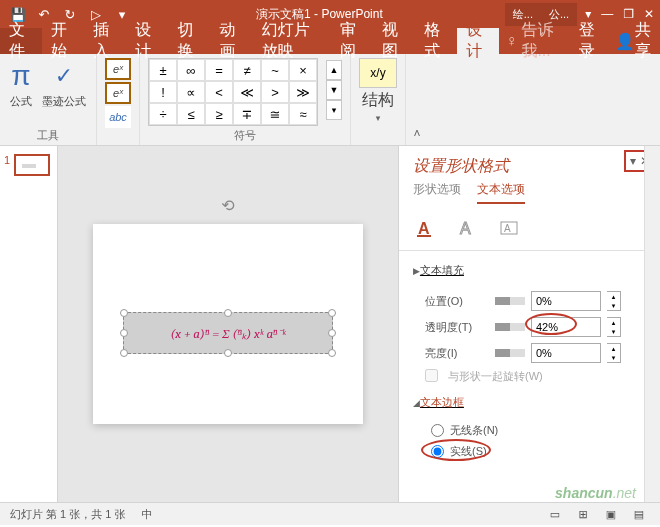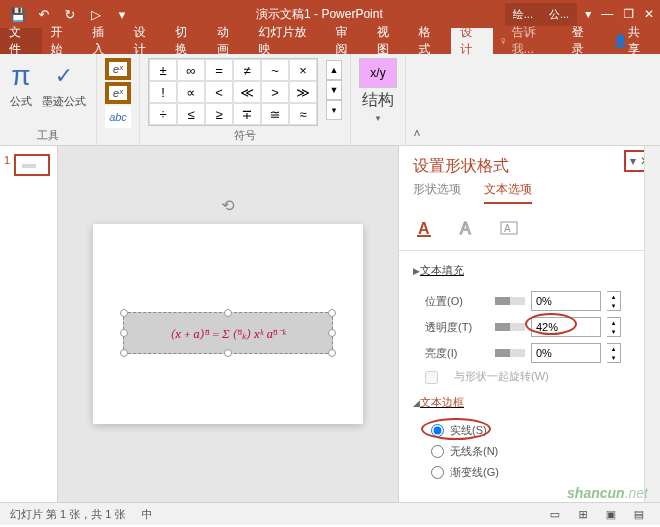--- a/index.html
+++ b/index.html
@@ -6,61 +6,61 @@
 body { width: 660px; height: 527px; background: #fff; font-size: 12px; overflow: hidden; position: relative; }
 
 .titlebar { height: 28px; background: #b7472a; display: flex; align-items: center; color: #fff; padding: 0 6px; }
 .titlebar .qat { display: flex; gap: 2px; align-items: center; }
 .titlebar .qat-btn { width: 24px; height: 24px; display: flex; align-items: center; justify-content: center; font-size: 13px; }
 .titlebar .title { flex: 1; text-align: center; font-size: 12px; }
 .titlebar .tabs-ctx { display: flex; gap: 0; }
 .titlebar .ctx-tab { padding: 4px 8px; background: #a03e25; font-size: 11px; }
 .titlebar .win-btns { display: flex; gap: 10px; margin-left: 8px; }
 
-.menubar { height: 26px; background: #b7472a; display: flex; align-items: stretch; color: #fff; font-size: 12px; }
+.menubar { height: 26px; background: #b7472a; display: flex; align-items: stretch; color: #fff; font-size: 16px; }
 .menubar .tab { padding: 5px 9px; display: flex; align-items: center; }
 .menubar .tab.active { background: #f1f1f1; color: #b7472a; }
 .menubar .help { display: flex; align-items: center; gap: 4px; padding: 0 6px; color: #e8c5bc; }
 .menubar .right { margin-left: auto; display: flex; }
 
 .ribbon { height: 92px; background: #f1f1f1; border-bottom: 1px solid #d4d4d4; display: flex; }
 .ribbon-group { border-right: 1px solid #e0e0e0; padding: 4px 8px 2px; display: flex; flex-direction: column; }
 .ribbon-group .controls { flex: 1; display: flex; gap: 6px; align-items: flex-start; }
 .ribbon-group .label { text-align: center; font-size: 11px; color: #666; padding-top: 2px; }
 .big-btn { display: flex; flex-direction: column; align-items: center; gap: 2px; padding: 2px; }
 .big-btn .icon { font-size: 28px; color: #3b6db5; height: 32px; display: flex; align-items: center; }
 .big-btn .txt { font-size: 11px; color: #444; }
 .small-stack { display: flex; flex-direction: column; gap: 2px; }
-.small-btn { width: 26px; height: 22px; border: 4px solid #a16207; background: #fff; display: flex; align-items: center; justify-content: center; font-size: 11px; font-style: italic; color: #444; }
+.small-btn { width: 26px; height: 22px; border: 2px solid #a16207; background: #fff; display: flex; align-items: center; justify-content: center; font-size: 11px; font-style: italic; color: #444; }
 .sym-grid { display: grid; grid-template-columns: repeat(6, 28px); grid-template-rows: repeat(3, 22px); gap: 0; border: 1px solid #c8c8c8; }
 .sym-cell { border: 1px solid #e0e0e0; background: #fff; display: flex; align-items: center; justify-content: center; font-size: 13px; }
 .sym-more { width: 16px; display: flex; flex-direction: column; justify-content: space-between; padding: 2px 0; margin-left: 2px; }
 .sym-more div { height: 20px; border: 1px solid #c8c8c8; background: #fff; display: flex; align-items: center; justify-content: center; font-size: 9px; }
-.struct-btn { width: 38px; height: 30px; border: 1px solid #c8c8c8; background: #f0abfc; display: flex; align-items: center; justify-content: center; font-size: 12px; }
+.struct-btn { width: 38px; height: 30px; border: 1px solid #c8c8c8; background: #fef9c3; display: flex; align-items: center; justify-content: center; font-size: 12px; }
 .ribbon-collapse { width: 22px; display: flex; align-items: flex-end; justify-content: center; padding-bottom: 4px; color: #666; }
 
 .workspace { height: 356px; display: flex; background: #e6e6e6; position: relative; }
 .thumbs { width: 58px; background: #fff; border-right: 1px solid #d4d4d4; padding: 8px 4px; }
 .thumb { display: flex; gap: 4px; align-items: flex-start; }
 .thumb .num { color: #b7472a; font-size: 11px; }
 .thumb .mini { width: 36px; height: 22px; border: 2px solid #b7472a; background: #fff; position: relative; }
 .thumb .mini::after { content: ''; position: absolute; left: 6px; top: 8px; width: 14px; height: 4px; background: #d8d8d8; }
 
 .canvas-area { flex: 1; display: flex; align-items: center; justify-content: center; padding: 20px; }
 .slide { width: 270px; height: 200px; background: #fff; box-shadow: 0 2px 8px rgba(0,0,0,0.2); position: relative; }
 .eq-box { position: absolute; left: 30px; top: 88px; width: 210px; height: 42px; background: #d0d0d0; border: 1px dashed #888; display: flex; align-items: center; justify-content: center; }
 .eq-text { color: #be185d; font-style: italic; font-size: 13px; font-family: Cambria, serif; }
 .handle { width: 8px; height: 8px; border: 1px solid #999; background: #fff; position: absolute; border-radius: 50%; }
 .rot { position: absolute; left: 50%; top: -28px; transform: translateX(-50%); font-size: 16px; color: #888; }
 
 .format-pane { width: 262px; background: #fff; border-left: 1px solid #d4d4d4; display: flex; flex-direction: column; position: relative; }
-.fp-head { padding: 10px 14px 4px; display: flex; justify-content: space-between; align-items: flex-start; }
+.fp-head { padding: 10px 14px 4px; display: flex; justify-content: space-between; align-items: flex-start; font-style: italic; }
 .fp-title { color: #b7472a; font-size: 16px; }
 .fp-close { display: flex; gap: 4px; font-size: 12px; color: #666; border: 2px solid #c0392b; padding: 2px 4px; position: absolute; right: 4px; top: 4px; }
-.fp-tabs { display: flex; gap: 23px; padding: 0 14px 6px; font-size: 12px; }
+.fp-tabs { display: flex; gap: 16px; padding: 0 14px 6px; font-size: 12px; }
 .fp-tab { color: #888; padding-bottom: 4px; }
 .fp-tab.active { color: #b7472a; border-bottom: 2px solid #b7472a; }
 .fp-icons { display: flex; gap: 18px; padding: 6px 14px 10px; border-bottom: 1px solid #e0e0e0; }
 .fp-icon { width: 24px; height: 24px; border: 1px solid transparent; display: flex; align-items: center; justify-content: center; }
 .fp-icon.active { color: #b7472a; }
 .fp-icon svg { width: 20px; height: 20px; }
 .fp-body { padding: 8px 14px; flex: 1; overflow-y: auto; position: relative; }
 .fp-section { margin-bottom: 6px; text-decoration: underline; }
 .fp-section-h { font-size: 11px; color: #444; padding: 4px 0; cursor: pointer; }
 .fp-section-h::before { content: '▶ '; font-size: 9px; color: #666; display: inline-block; transform: none; }
@@ -69,28 +69,28 @@
 .fp-row .lbl { width: 64px; color: #555; }
 .fp-row input[type=text] { width: 70px; height: 20px; border: 1px solid #ababab; padding: 0 4px; font-size: 11px; }
 .fp-row .spin { width: 14px; height: 20px; border: 1px solid #ababab; border-left: none; display: flex; flex-direction: column; }
 .fp-row .spin div { flex: 1; font-size: 7px; text-align: center; line-height: 9px; }
 .fp-slider { width: 30px; height: 8px; background: linear-gradient(to right, #999 50%, #ddd 50%); position: relative; }
 .fp-radio { display: flex; align-items: center; gap: 6px; padding: 3px 0 3px 18px; font-size: 11px; color: #555; }
 .fp-radio input { margin: 0; }
 .ellipse { border: 2px solid #c0392b; border-radius: 50%; position: absolute; pointer-events: none; }
 .ell-1 { width: 52px; height: 22px; }
 .ell-2 { width: 70px; height: 22px; }
-.fp-checkbox { display: flex; align-items: flex-end; gap: 16px; padding: 3px 0 3px 12px; font-size: 11px; color: #aaa; }
+.fp-checkbox { display: flex; align-items: flex-start; gap: 10px; padding: 3px 0 3px 12px; font-size: 11px; color: #aaa; }
 .fp-scroll { position: absolute; right: 0; top: 0; bottom: 0; width: 16px; background: #f0f0f0; border-left: 1px solid #ddd; }
 
 .statusbar { height: 23px; background: #f1f1f1; border-top: 1px solid #d4d4d4; display: flex; align-items: center; padding: 0 10px; font-size: 11px; color: #555; gap: 16px; }
 .statusbar .right { margin-left: auto; display: flex; gap: 6px; align-items: center; }
 .view-btn { width: 22px; height: 18px; display: flex; align-items: center; justify-content: center; }
 
-.watermark { position: absolute; right: 12px; bottom: 26px; font-size: 14px; color: #8b8; font-style: italic; opacity: 0.7; }
+.watermark { position: absolute; right: 24px; bottom: 26px; font-size: 14px; color: #8b8; font-style: italic; opacity: 0.7; }
 .watermark .s { color: #6a6; font-weight: bold; }
 </style>
 </head>
 <body>
 
 <div class="titlebar">
   <div class="qat">
     <div class="qat-btn">💾</div>
     <div class="qat-btn">↶</div>
     <div class="qat-btn">↻</div>
@@ -290,32 +290,28 @@
             <div>▾</div>
           </div>
       </div>
       <div class="fp-checkbox">
         <input type="checkbox" disabled="" style="">
         <span>与形状一起旋转(W)</span>
       </div>
       <div class="fp-section" style="margin-top:4px">
         <div class="fp-section-h open" style="color:#b7472a">文本边框</div>
       </div>
+      <div class="fp-radio">
+        <input type="radio" name="line" style="">
+        <span>无线条(N)</span>
+      </div>
       <div class="fp-radio" style="position:relative">
         <input type="radio" name="line" checked="" style="">
         <span>实线(S)</span>
         <div class="ellipse ell-2" style="left:8px;top:-2px"></div>
-      </div>
-      <div class="fp-radio">
-        <input type="radio" name="line" style="">
-        <span>无线条(N)</span>
-      </div>
-      <div class="fp-radio">
-        <input type="radio" name="line" style="">
-        <span>渐变线(G)</span>
       </div>
     </div>
     <div class="fp-scroll"></div>
   </div>
 </div>
 
 <div class="statusbar">
   <div>幻灯片 第 1 张，共 1 张</div>
   <div>中</div>
   <div class="right">

